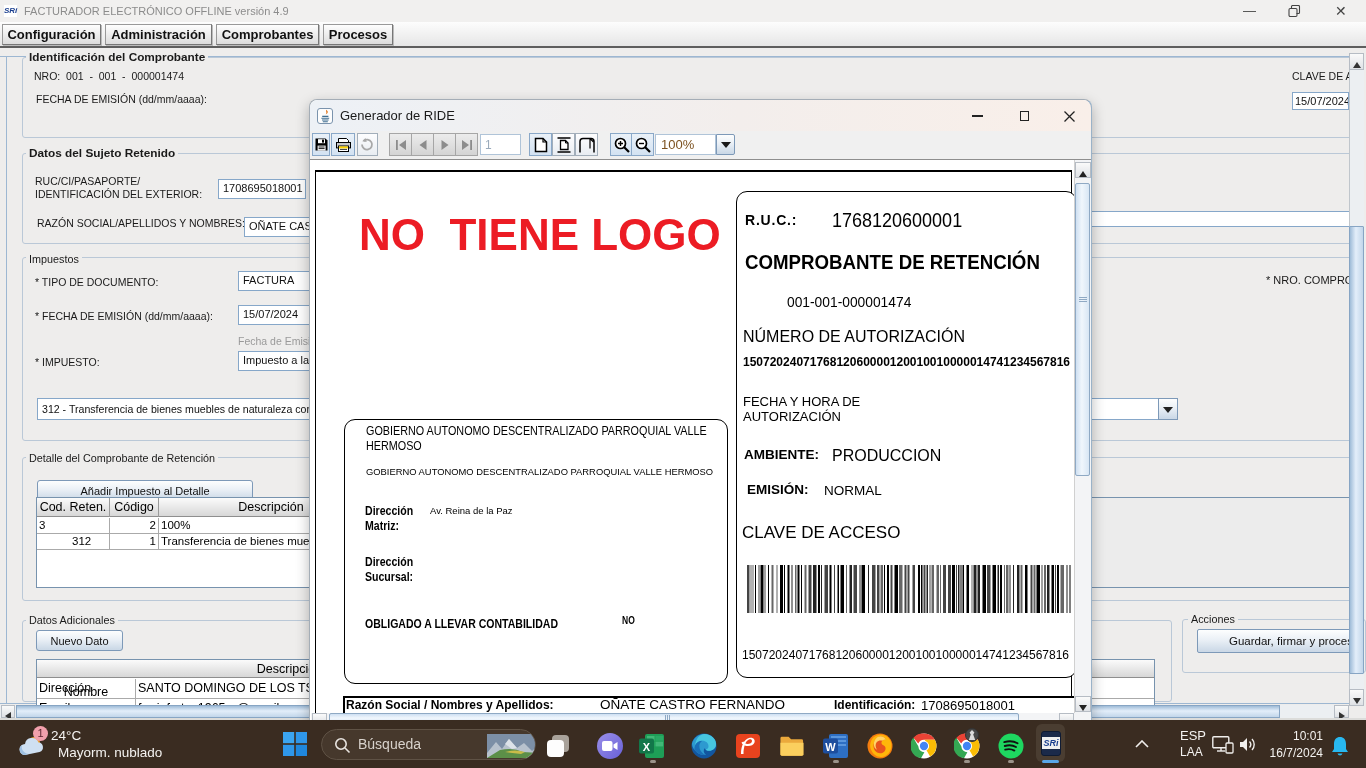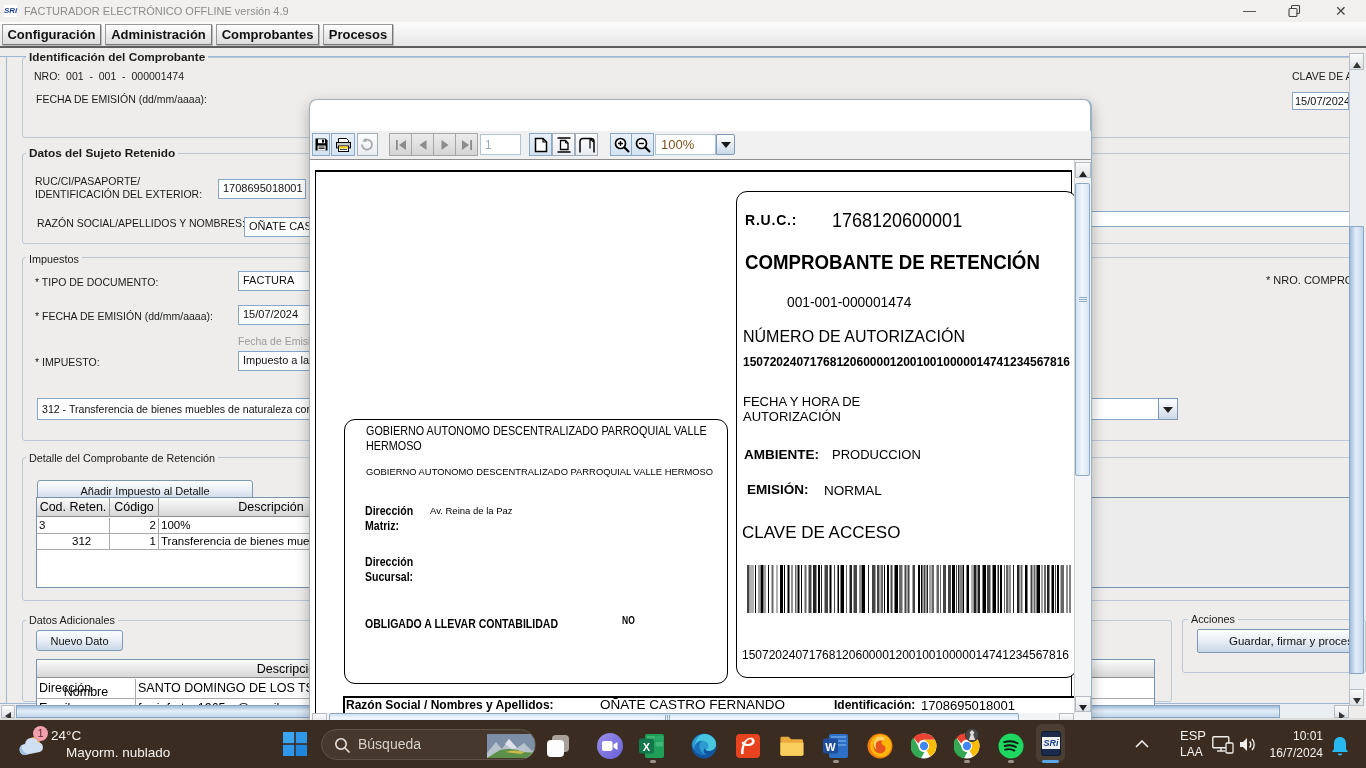--- a/index.html
+++ b/index.html
@@ -146,20 +146,34 @@
 <div class="sbtn" style="left:1349px; top:689px; width:15px; height:17px;"><span class="tri" style="border-left:4px solid transparent; border-right:4px solid transparent; border-top:6px solid #333; margin-top:6px;"></span></div>
 
 <div class="abs" style="left:0px; top:705px; width:1349px; height:13px; background:#eceff2;"></div>
 <div class="sbtn" style="left:1px; top:705px; width:14px; height:13px;"><span class="tri" style="border-top:4px solid transparent; border-bottom:4px solid transparent; border-right:6px solid #333; margin-top:2px;"></span></div>
 <div class="abs" style="left:16px; top:705px; width:1264px; height:13px; background:linear-gradient(#9fbcd8,#e3eefa 45%,#c2d6ea); border:1px solid #87a5c4;"></div>
 <div class="sbtn" style="left:1334px; top:705px; width:15px; height:13px;"><span class="tri" style="border-top:4px solid transparent; border-bottom:4px solid transparent; border-left:6px solid #333; margin-top:2px;"></span></div>
 <div class="abs" style="left:0; top:718px; width:1366px; height:2px; background:#dcdcda;"></div>
 
 <div id="dialog" class="abs" style="left:309px; top:99px; width:783px; height:625px; z-index:10; background:#fff; border:1px solid #a4adb6; border-right:2px solid #9ab2c8; border-radius:8px 8px 0 0; box-shadow:0 5px 14px rgba(0,0,0,0.28);">
 
+  <div class="abs" style="left:0; top:0; width:781px; height:31px; background:linear-gradient(90deg,#edf1f6,#f3eeec 55%,#f9efe9); border-radius:8px 8px 0 0;">
+    <div class="abs" style="left:7px; top:8px; width:16px; height:16px; border:1px solid #7a93ad; border-radius:3px; background:#fdfdfd;">
+      <svg width="14" height="14" viewBox="0 0 14 14">
+        <path d="M8.6 0.8 C7.0 2.2 9.6 3.4 7.6 5.4 C9.4 4.6 10.2 3.4 9.6 2.3 C9.2 1.6 8.8 1.2 8.6 0.8 z" fill="#e07820"></path>
+        <path d="M4.2 7.4 h6.2 M3.4 9.2 h7.8 M4.0 11.0 h6.6 M4.8 12.8 h5" stroke="#3f6e91" stroke-width="1.1" fill="none"></path>
+      </svg>
+    </div>
+    <div class="abs" style="left:30px; top:8px; font-size:13px; color:#1a1a1a;">Generador de RIDE</div>
+    <div class="abs" style="left:662px; top:15px; width:11px; height:1.5px; background:#222;"></div>
+    <div class="abs" style="left:709.5px; top:11px; width:9.5px; height:9.5px; border:1.4px solid #222;"></div>
+    <svg class="abs" style="left:754px; top:11px;" width="11" height="11" viewBox="0 0 11 11">
+        <path d="M0.5 0.5 L10.5 10.5 M10.5 0.5 L0.5 10.5" stroke="#222" stroke-width="1.3"></path>
+      </svg>
+  </div>
 
   <div class="abs" style="left:0; top:31px; width:781px; height:29px; background:#f0f0f0; border-bottom:1px solid #8e8e8e;"></div>
   <div class="tbtn sel" style="left:2px; top:33px; width:18px;">
       <svg width="15" height="15" viewBox="0 0 15 15">
         <path d="M1.5 1.5 h10 l2 2 v10 h-12 z" fill="#000"></path>
         <rect x="4" y="2.2" width="7" height="4" fill="#fff"></rect>
         <rect x="8" y="2.6" width="2" height="3" fill="#000"></rect>
         <rect x="3.6" y="8.6" width="8" height="5" fill="#fff"></rect>
         <path d="M4.6 10 h6 M4.6 11.6 h6" stroke="#000" stroke-width="0.9"></path>
       </svg>
@@ -237,40 +251,41 @@
     </div>
   <div class="abs" style="left:345px; top:34px; width:61px; height:21px; background:#fff; border:1px solid #b0c4d8; font-size:13px; color:#7c5220; padding:2px 0 0 5px;">100%</div>
   <div class="abs nbtn" style="left:406px; top:34px; width:19px; height:21px; border-radius:0 2px 2px 0;"><span class="tri" style="border-left:5.5px solid transparent; border-right:5.5px solid transparent; border-top:6.5px solid #1a1a1a; margin-top:7px;"></span></div>
 
   <div class="abs" style="left:1px; top:60px; width:780px; height:553px; background:#fff; overflow:hidden;">
 
     <div class="abs" style="left:3.5px; top:10px; width:757px; height:1.8px; background:#000;"></div>
     <div class="abs" style="left:3.5px; top:10px; width:1.8px; height:543px; background:#000;"></div>
     <div class="abs" style="left:759.5px; top:10px; width:1.8px; height:543px; background:#000;"></div>
 
+    <div class="abs" style="left:48px; top:50px; font:bold 44px 'Liberation Sans',sans-serif; color:#ec1c24;">NO&nbsp; TIENE&nbsp;LOGO</div>
 
     <div class="abs" style="left:32.5px; top:258.5px; width:384px; height:265px; border:1.6px solid #000; border-radius:11px;"></div>
     <div class="abs" style="left:55px; top:264px; font-size:13px; line-height:14.5px; color:#000; white-space:nowrap; transform:scaleX(0.83); transform-origin:0 0;">GOBIERNO AUTONOMO DESCENTRALIZADO PARROQUIAL VALLE<br>HERMOSO</div>
     <div class="abs" style="left:55px; top:306px; font-size:9.4px; white-space:nowrap; color:#000;">GOBIERNO AUTONOMO DESCENTRALIZADO PARROQUIAL VALLE HERMOSO</div>
     <div class="abs b" style="left:54px; top:344px; font-size:12px; line-height:15px; transform:scaleX(0.88); transform-origin:0 0;">Dirección<br>Matriz:</div>
     <div class="abs" style="left:119px; top:345px; font-size:9.5px;">Av. Reina de la Paz</div>
     <div class="abs b" style="left:54px; top:395px; font-size:12px; line-height:15px; transform:scaleX(0.88); transform-origin:0 0;">Dirección<br>Sucursal:</div>
     <div class="abs b" style="left:54px; top:456px; font-size:13px; white-space:nowrap; transform:scaleX(0.81); transform-origin:0 0;">OBLIGADO A LLEVAR CONTABILIDAD</div>
     <div class="abs b" style="left:311px; top:455px; font-size:10px; transform:scaleX(0.85); transform-origin:0 0;">NO</div>
 
     <div class="abs" style="left:424.5px; top:30.5px; width:341px; height:487px; border:1.6px solid #000; border-radius:11px; background:#fff;"></div>
     <div class="abs b" style="left:434px; top:52px; font-size:14px; letter-spacing:0.8px;">R.U.C.:</div>
     <div class="abs" style="left:521px; top:49px; font-size:20px; transform:scaleX(0.9); transform-origin:0 0;">1768120600001</div>
     <div class="abs b" style="left:434px; top:90px; font-size:21px; white-space:nowrap; transform:scaleX(0.89); transform-origin:0 0;">COMPROBANTE DE RETENCIÓN</div>
     <div class="abs" style="left:476px; top:132.5px; font-size:15px; transform:scaleX(0.92); transform-origin:0 0;">001-001-000001474</div>
     <div class="abs" style="left:432px; top:168px; font-size:16px;">NÚMERO DE AUTORIZACIÓN</div>
     <div class="abs b" style="left:432px; top:194.5px; font-size:12px;">1507202407176812060000120010010000014741234567816</div>
     <div class="abs" style="left:432px; top:233.5px; font-size:13px; line-height:15.5px;">FECHA Y HORA DE<br>AUTORIZACIÓN</div>
     <div class="abs b" style="left:433px; top:287px; font-size:13.5px;">AMBIENTE:</div>
-    <div class="abs" style="left:521px; top:287px; font-size:13px;">PRODUCCION</div>
+    <div class="abs" style="left:521px; top:287px; font-size:16px;">PRODUCCION</div>
     <div class="abs b" style="left:436px; top:322px; font-size:13.5px;">EMISIÓN:</div>
     <div class="abs" style="left:513px; top:323px; font-size:13.5px;">NORMAL</div>
     <div class="abs" style="left:431px; top:362.5px; font-size:17px;">CLAVE DE ACCESO</div>
     <svg class="abs" style="left:436px; top:405px;" width="326" height="48" viewBox="0 0 326 48">
         <rect x="0.0" width="2.5" y="0" height="48" fill="#444"></rect>
         <rect x="3.5" width="1" y="0" height="48" fill="#666"></rect>
         <rect x="5.5" width="1" y="0" height="48" fill="#666"></rect>
         <rect x="8.0" width="1" y="0" height="48" fill="#000"></rect>
         <rect x="11.5" width="1" y="0" height="48" fill="#444"></rect>
         <rect x="13.5" width="3" y="0" height="48" fill="#000"></rect>
@@ -380,21 +395,21 @@
 
 <div id="taskbar" class="abs"></div>
 
 <svg class="abs" style="left:17px; top:729px; z-index:55;" width="32" height="32" viewBox="0 0 32 32">
   <circle cx="17" cy="14" r="6" fill="#f0a32f"></circle>
   <path d="M8 26 a5.5 5.5 0 0 1 0-11 a7 7 0 0 1 13.5-1.5 a4.8 4.8 0 0 1 1 9.4 z" fill="#cfe0f2"></path>
   <path d="M8 26 a5.5 5.5 0 0 1 -3-10 a7 7 0 0 0 10 8 z" fill="#9fc0e2"></path>
 </svg>
 <div class="abs" style="left:33px; top:726px; width:15px; height:15px; border-radius:50%; background:#f2a0ac; z-index:56; color:#5c2730; font-size:11px; text-align:center; line-height:15px;">1</div>
 <div class="tbtext" style="left:51px; top:728px; font-size:13.5px; z-index:55;">24°C</div>
-<div class="tbtext" style="left:66px; top:745px; font-size:13.5px; z-index:55;">Mayorm. nublado</div>
+<div class="tbtext" style="left:58px; top:745px; font-size:13.5px; z-index:55;">Mayorm. nublado</div>
 
 <svg class="abs" style="left:283px; top:732px; z-index:55;" width="24" height="24" viewBox="0 0 24 24">
   <rect x="0" y="0" width="11.2" height="11.2" fill="#3ba5f1"></rect>
     <rect x="12.8" y="0" width="11.2" height="11.2" fill="#2f97ea"></rect>
   <rect x="0" y="12.8" width="11.2" height="11.2" fill="#2f97ea"></rect>
     <rect x="12.8" y="12.8" width="11.2" height="11.2" fill="#1f87dd"></rect>
 </svg>
 
 <div class="abs" style="left:321px; top:729px; width:215px; height:31px; border-radius:16px; background:#46382c; border:1px solid #5f5245; z-index:55; overflow:hidden;">
   <svg style="position:absolute; left:12px; top:7px;" width="17" height="17" viewBox="0 0 17 17">

